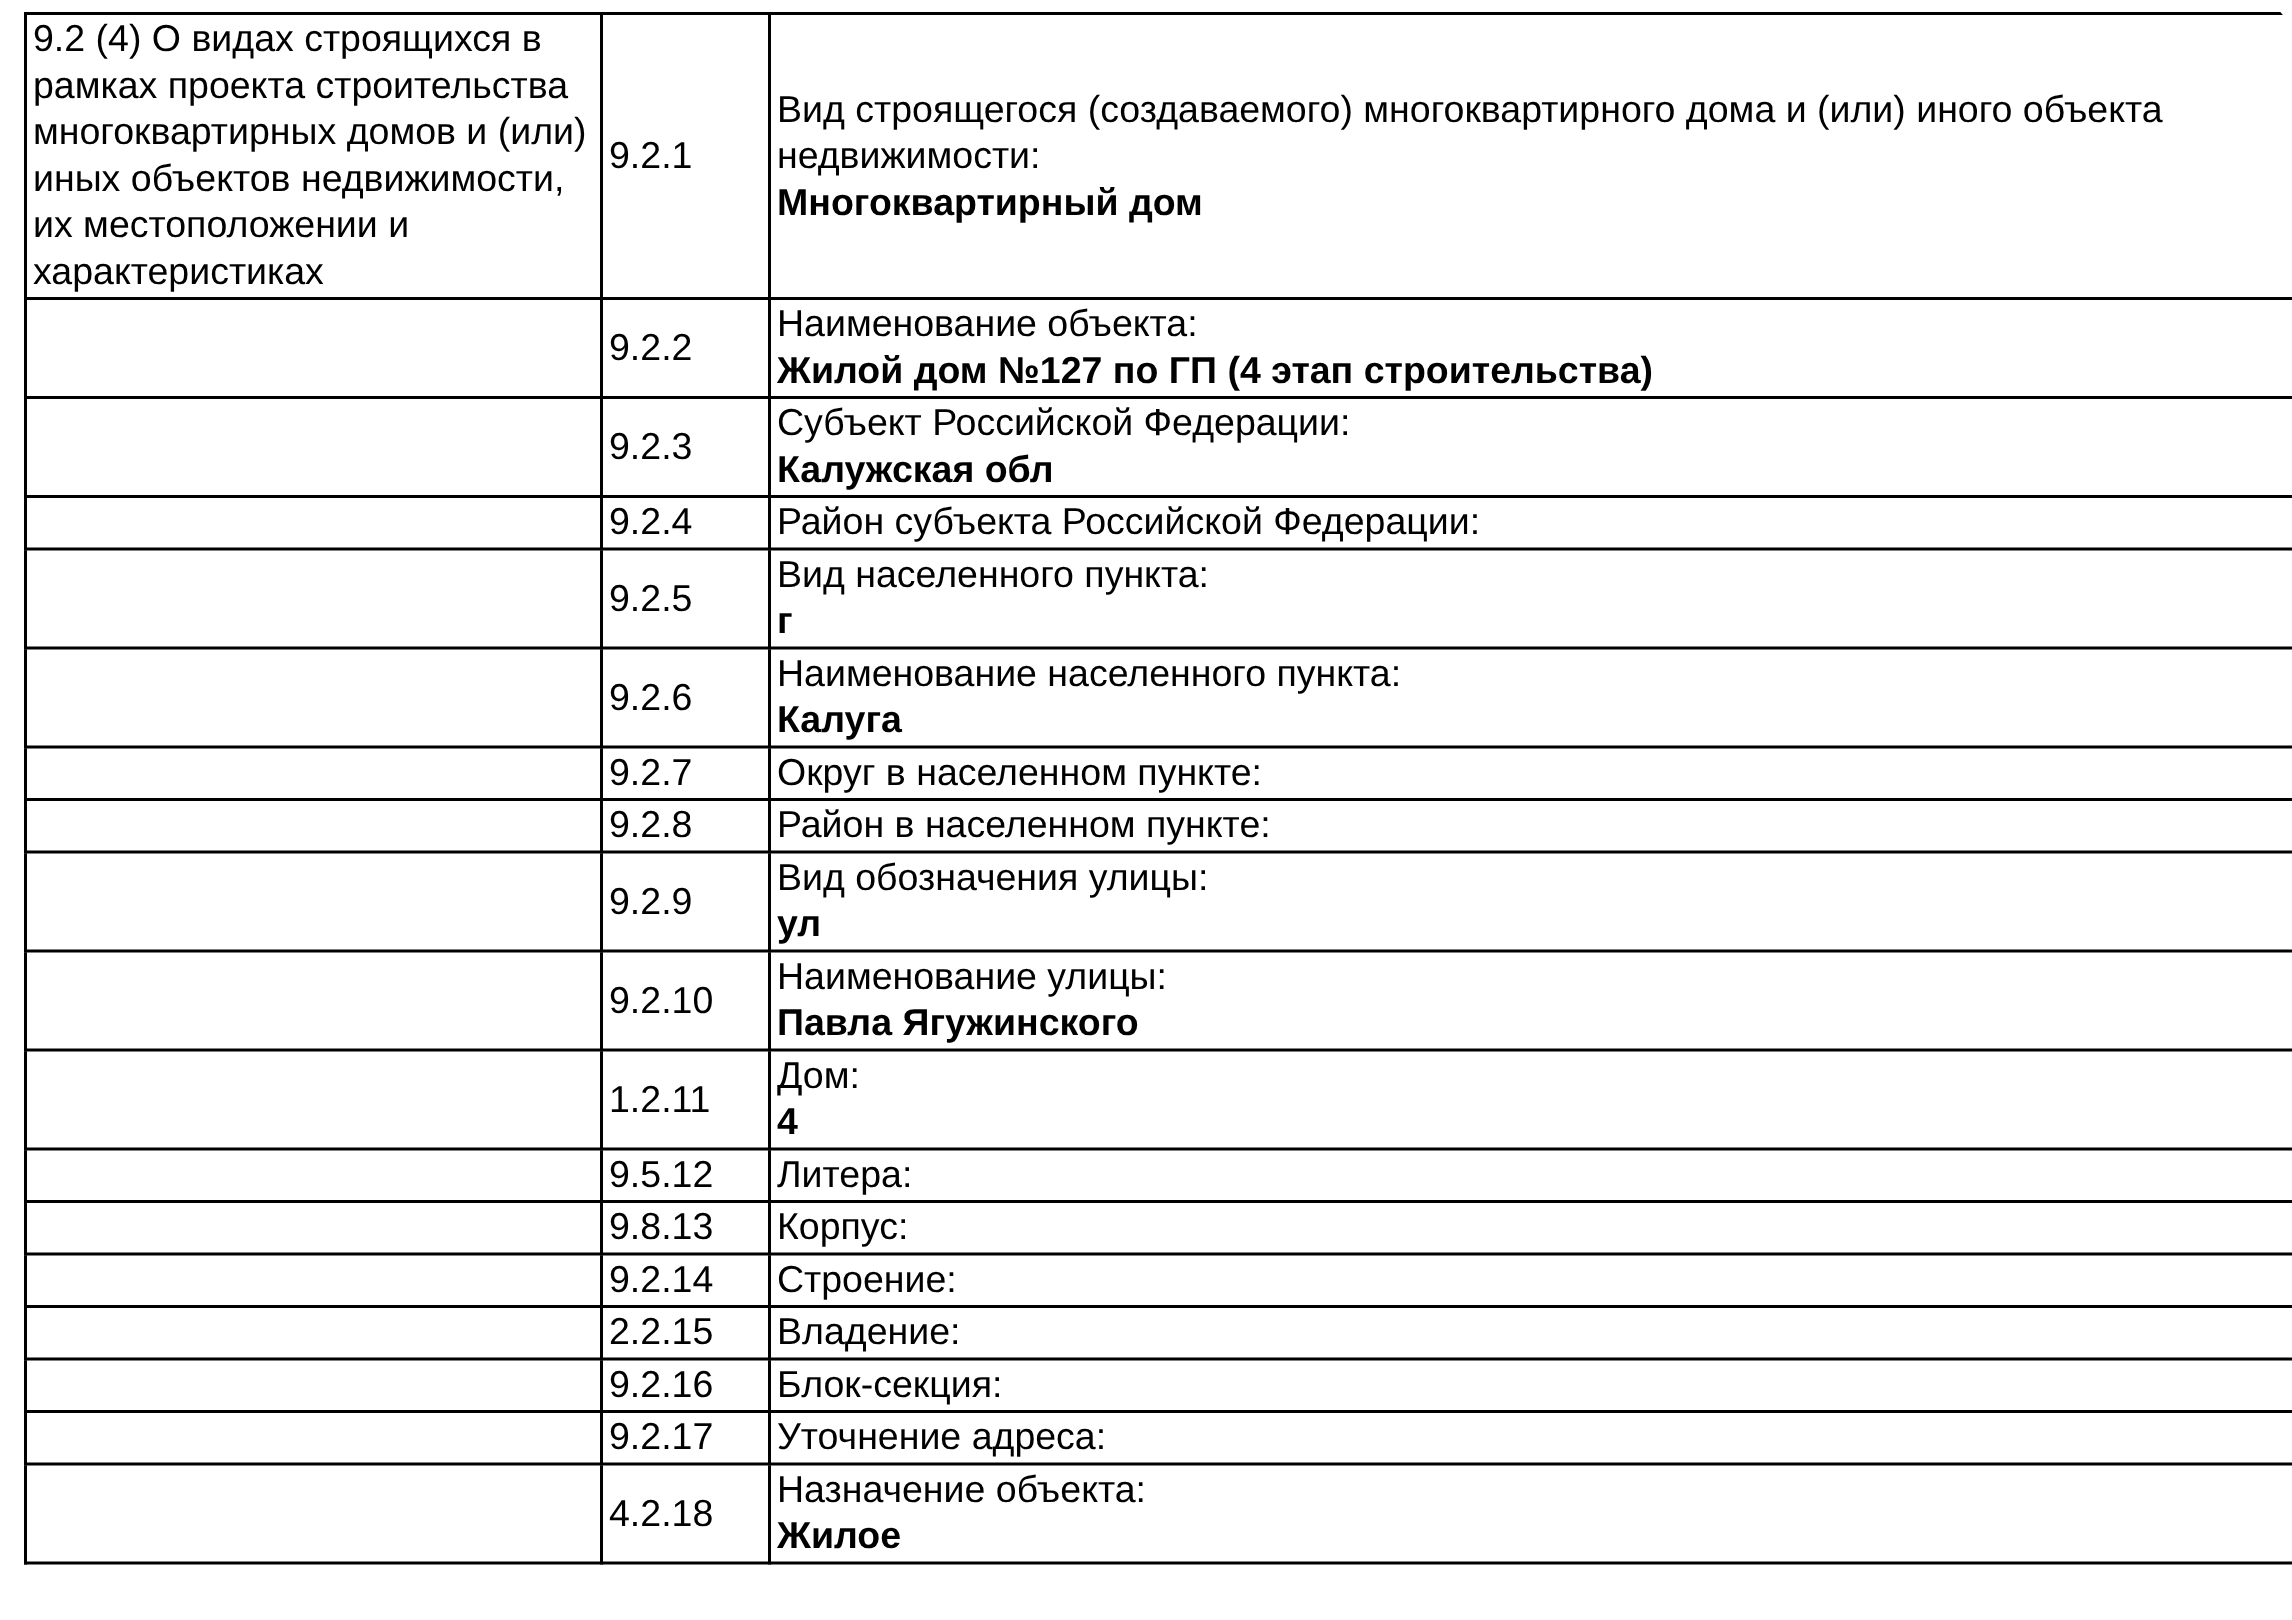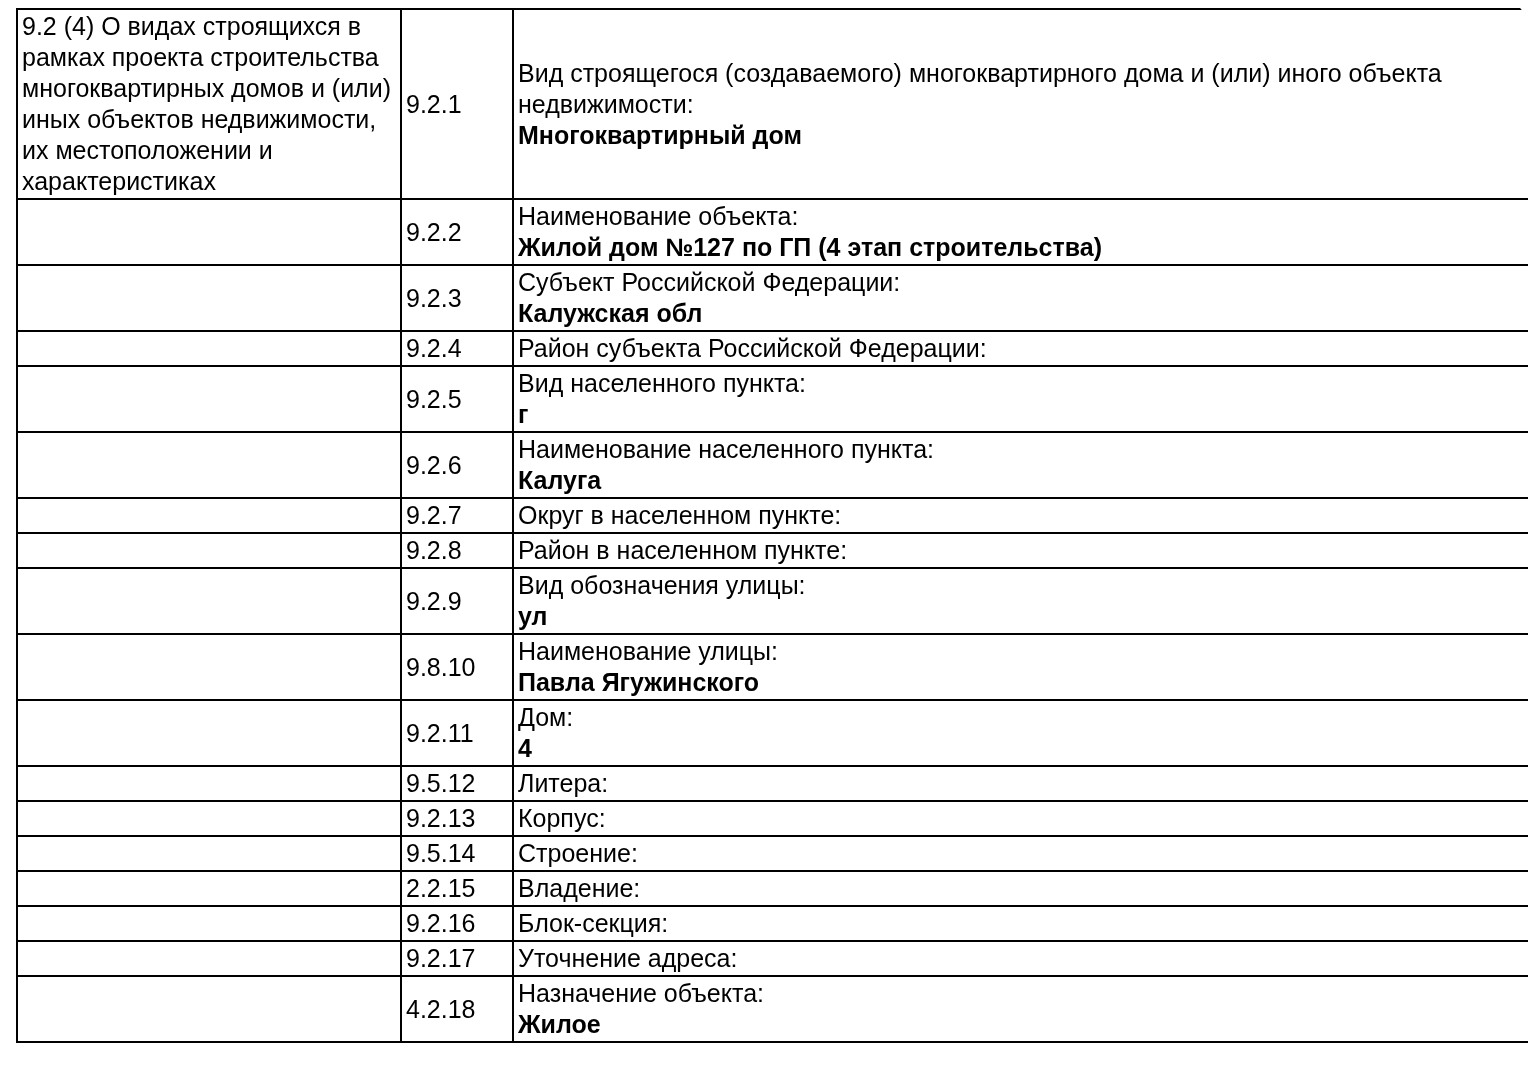--- a/index.html
+++ b/index.html
@@ -110,51 +110,51 @@
         <tr class="h2">
           <td class="col-section"></td>
           <td class="col-num">9.2.9</td>
           <td class="col-content">
             <div class="field-label">Вид обозначения улицы:</div>
             <div class="field-value">ул</div>
           </td>
         </tr>
         <tr class="h2">
           <td class="col-section"></td>
-          <td class="col-num">9.8.10</td>
+          <td class="col-num">9.2.10</td>
           <td class="col-content">
             <div class="field-label">Наименование улицы:</div>
             <div class="field-value">Павла Ягужинского</div>
           </td>
         </tr>
         <tr class="h2">
           <td class="col-section"></td>
-          <td class="col-num">9.2.11</td>
+          <td class="col-num">1.2.11</td>
           <td class="col-content">
             <div class="field-label">Дом:</div>
             <div class="field-value">4</div>
           </td>
         </tr>
         <tr class="h1">
           <td class="col-section"></td>
           <td class="col-num">9.5.12</td>
           <td class="col-content">
             <div class="field-label">Литера:</div>
           </td>
         </tr>
         <tr class="h1">
           <td class="col-section"></td>
-          <td class="col-num">9.2.13</td>
+          <td class="col-num">9.8.13</td>
           <td class="col-content">
             <div class="field-label">Корпус:</div>
           </td>
         </tr>
         <tr class="h1">
           <td class="col-section"></td>
-          <td class="col-num">9.5.14</td>
+          <td class="col-num">9.2.14</td>
           <td class="col-content">
             <div class="field-label">Строение:</div>
           </td>
         </tr>
         <tr class="h1">
           <td class="col-section"></td>
           <td class="col-num">2.2.15</td>
           <td class="col-content">
             <div class="field-label">Владение:</div>
           </td>

